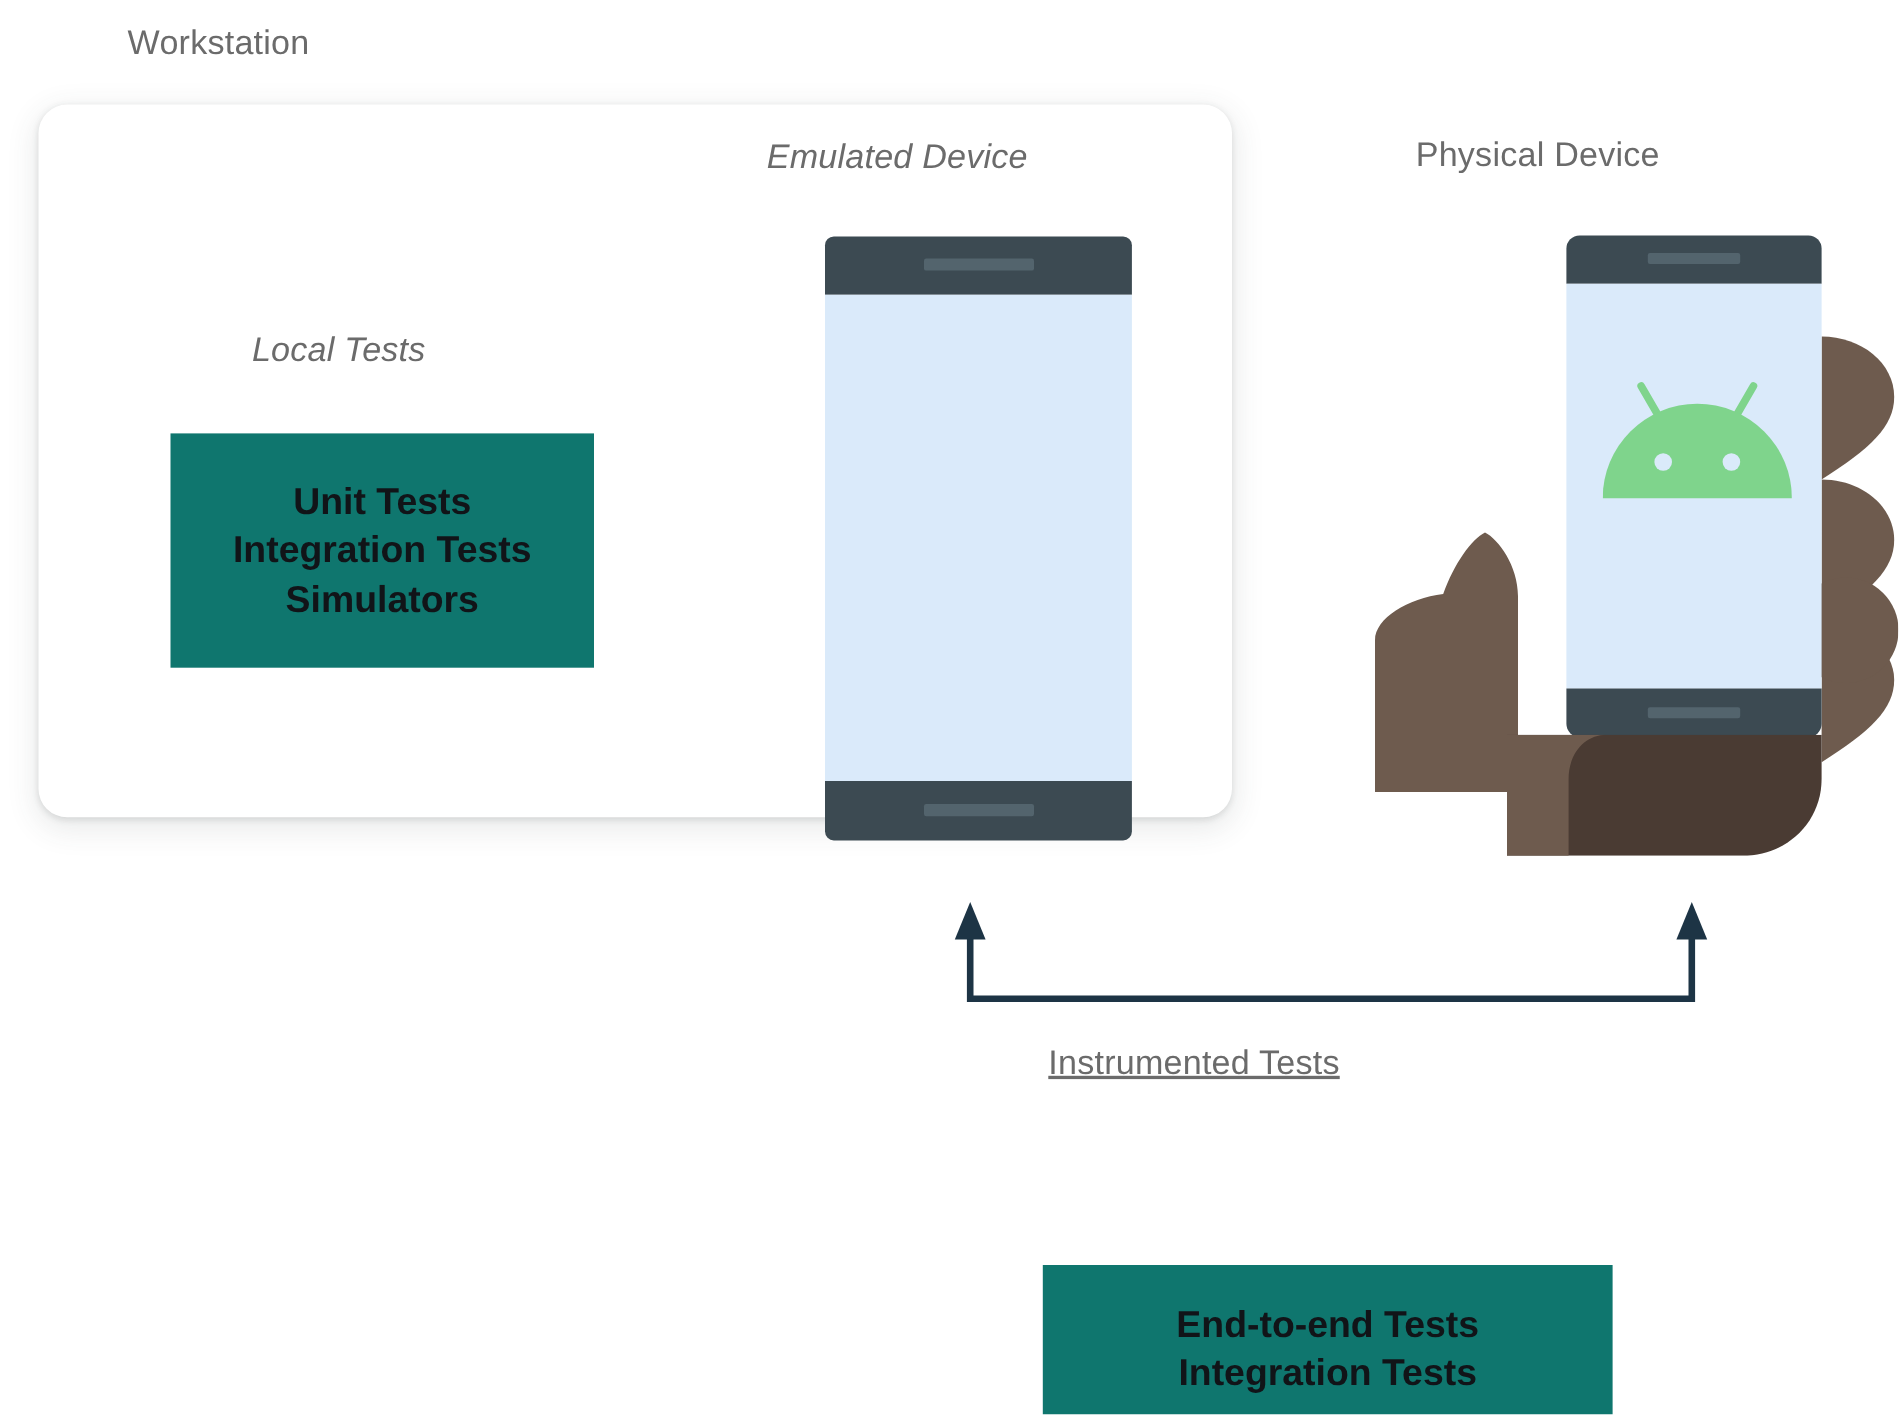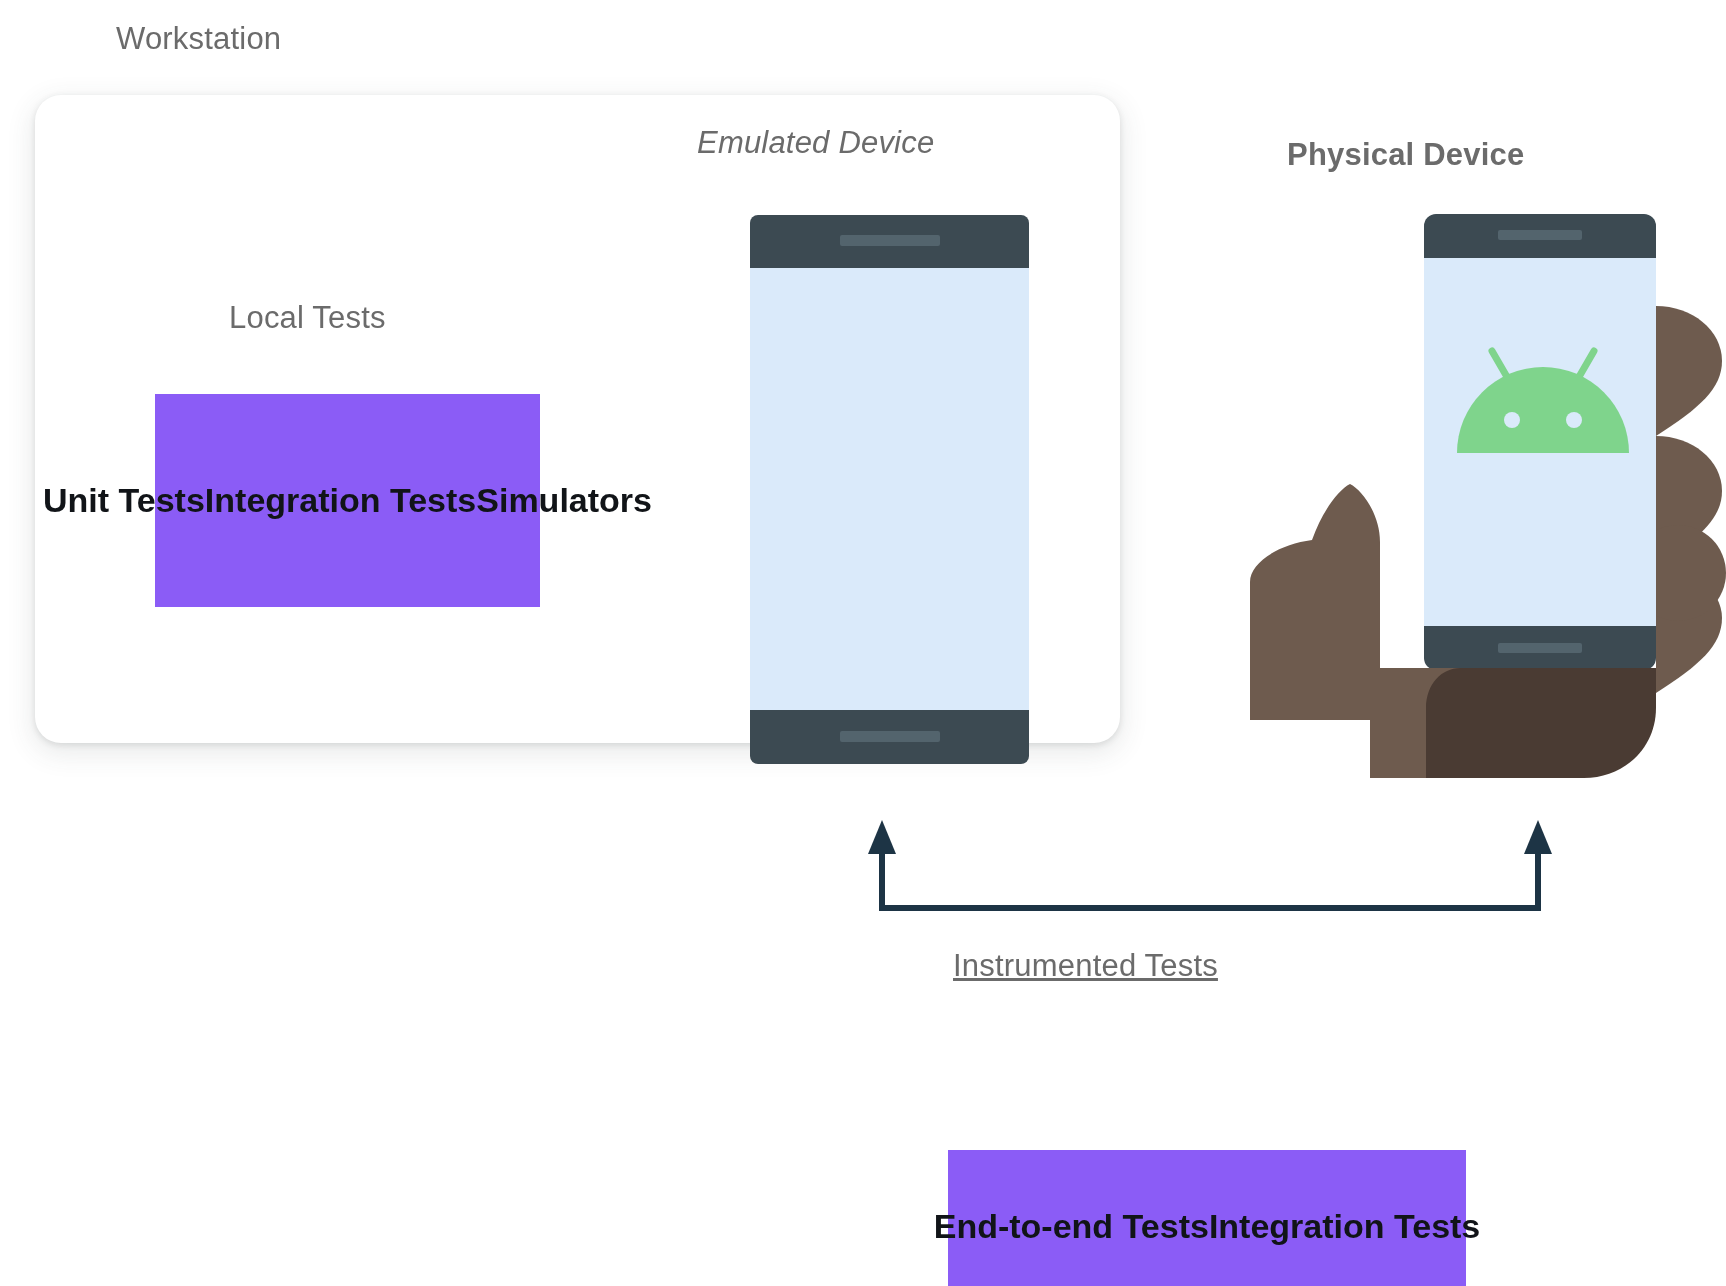--- a/index.html
+++ b/index.html
@@ -23,23 +23,23 @@
   .caption {
     position: absolute;
     color: #6b6b6b;
     font-size: 31px;
     font-weight: 400;
     letter-spacing: .2px;
     white-space: nowrap;
   }
   .chip {
     position: absolute;
-    background: #8b5cf6;
+    background: #0f766e;
     display: flex;
-    flex-direction: row;
+    flex-direction: column;
     align-items: center;
     justify-content: center;
     box-sizing: border-box;
   }
   .chip .line {
     color: #111418;
     font-size: 34px;
     font-weight: 700;
     line-height: 1.30;
     white-space: nowrap;
@@ -125,22 +125,22 @@
     position: absolute;
     left: 860px;
     top: 820px;
     width: 700px;
     height: 110px;
   }
 
   
   #cap-workstation   { left: 116px;  top: 21px;  }
   #cap-emulated      { left: 697px;  top: 125px; font-style: italic; }
-  #cap-physical      { left: 1287px; top: 137px; font-weight: bold; }
-  #cap-local         { left: 229px;  top: 300px; }
+  #cap-physical      { left: 1287px; top: 123px; }
+  #cap-local         { left: 229px;  top: 300px; font-style: italic; }
   #cap-instrumented  { left: 953px;  top: 948px; text-decoration: underline; }
 
   
   #chip-local        { left: 155px; top: 394px;  width: 385px; height: 213px; }
   #chip-instrumented { left: 948px; top: 1110px; width: 518px; height: 152px; margin-top: 40px; }
 </style>
 </head>
 <body>
 
 <div id="stage">

